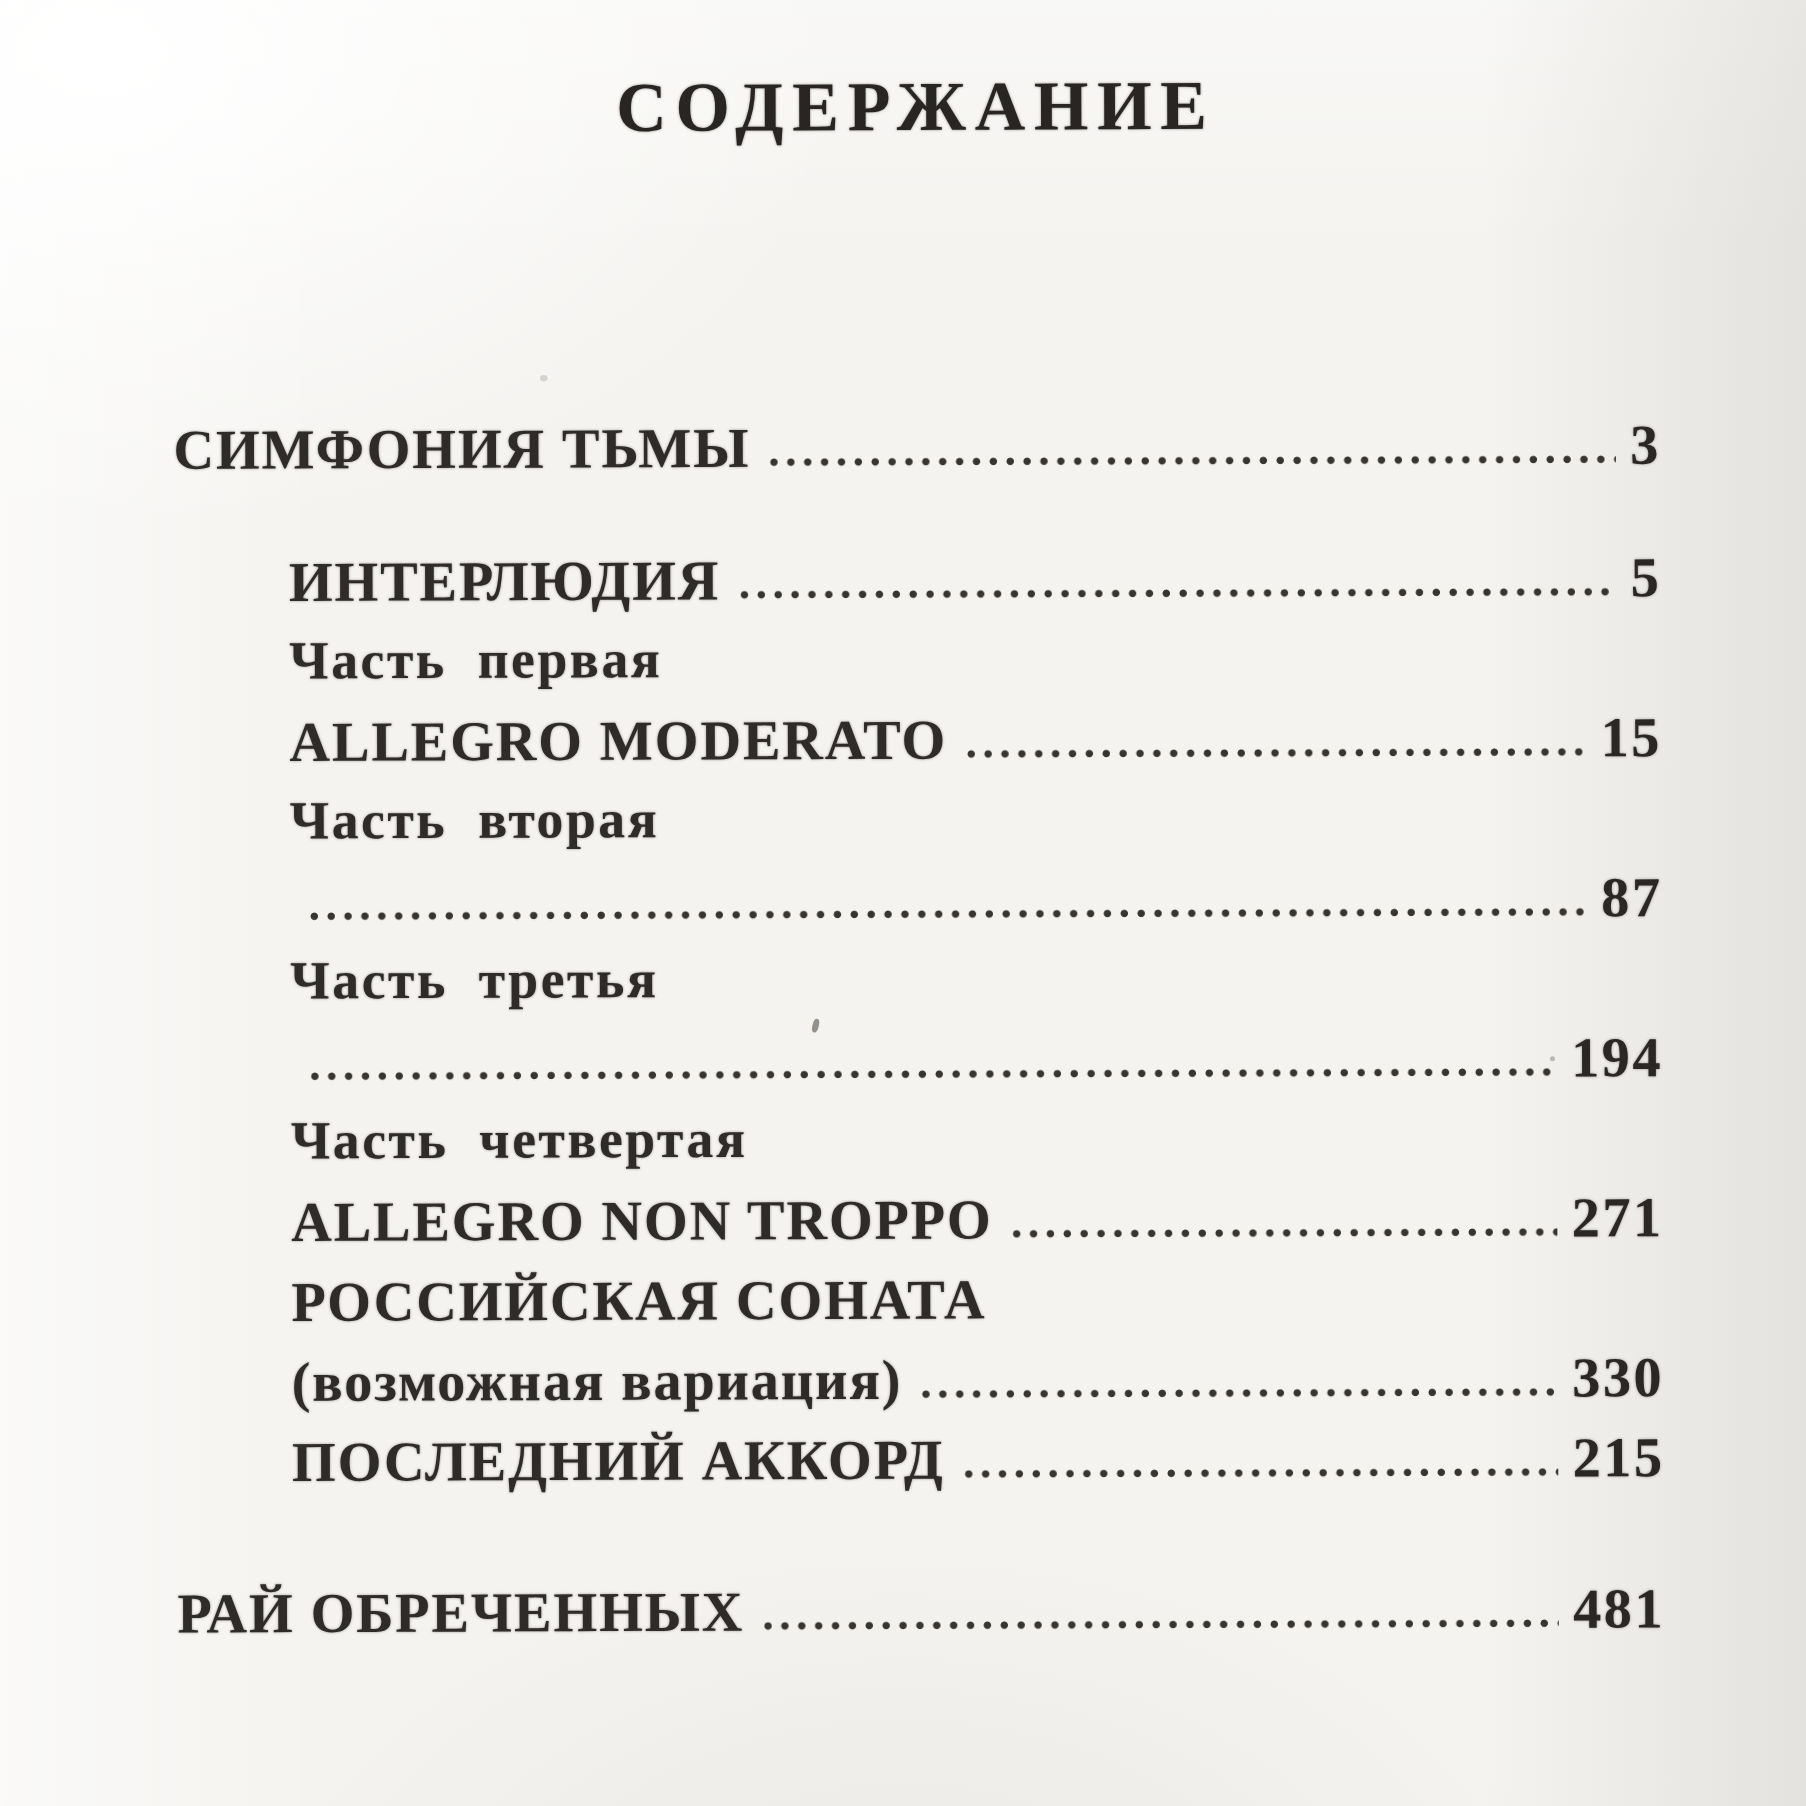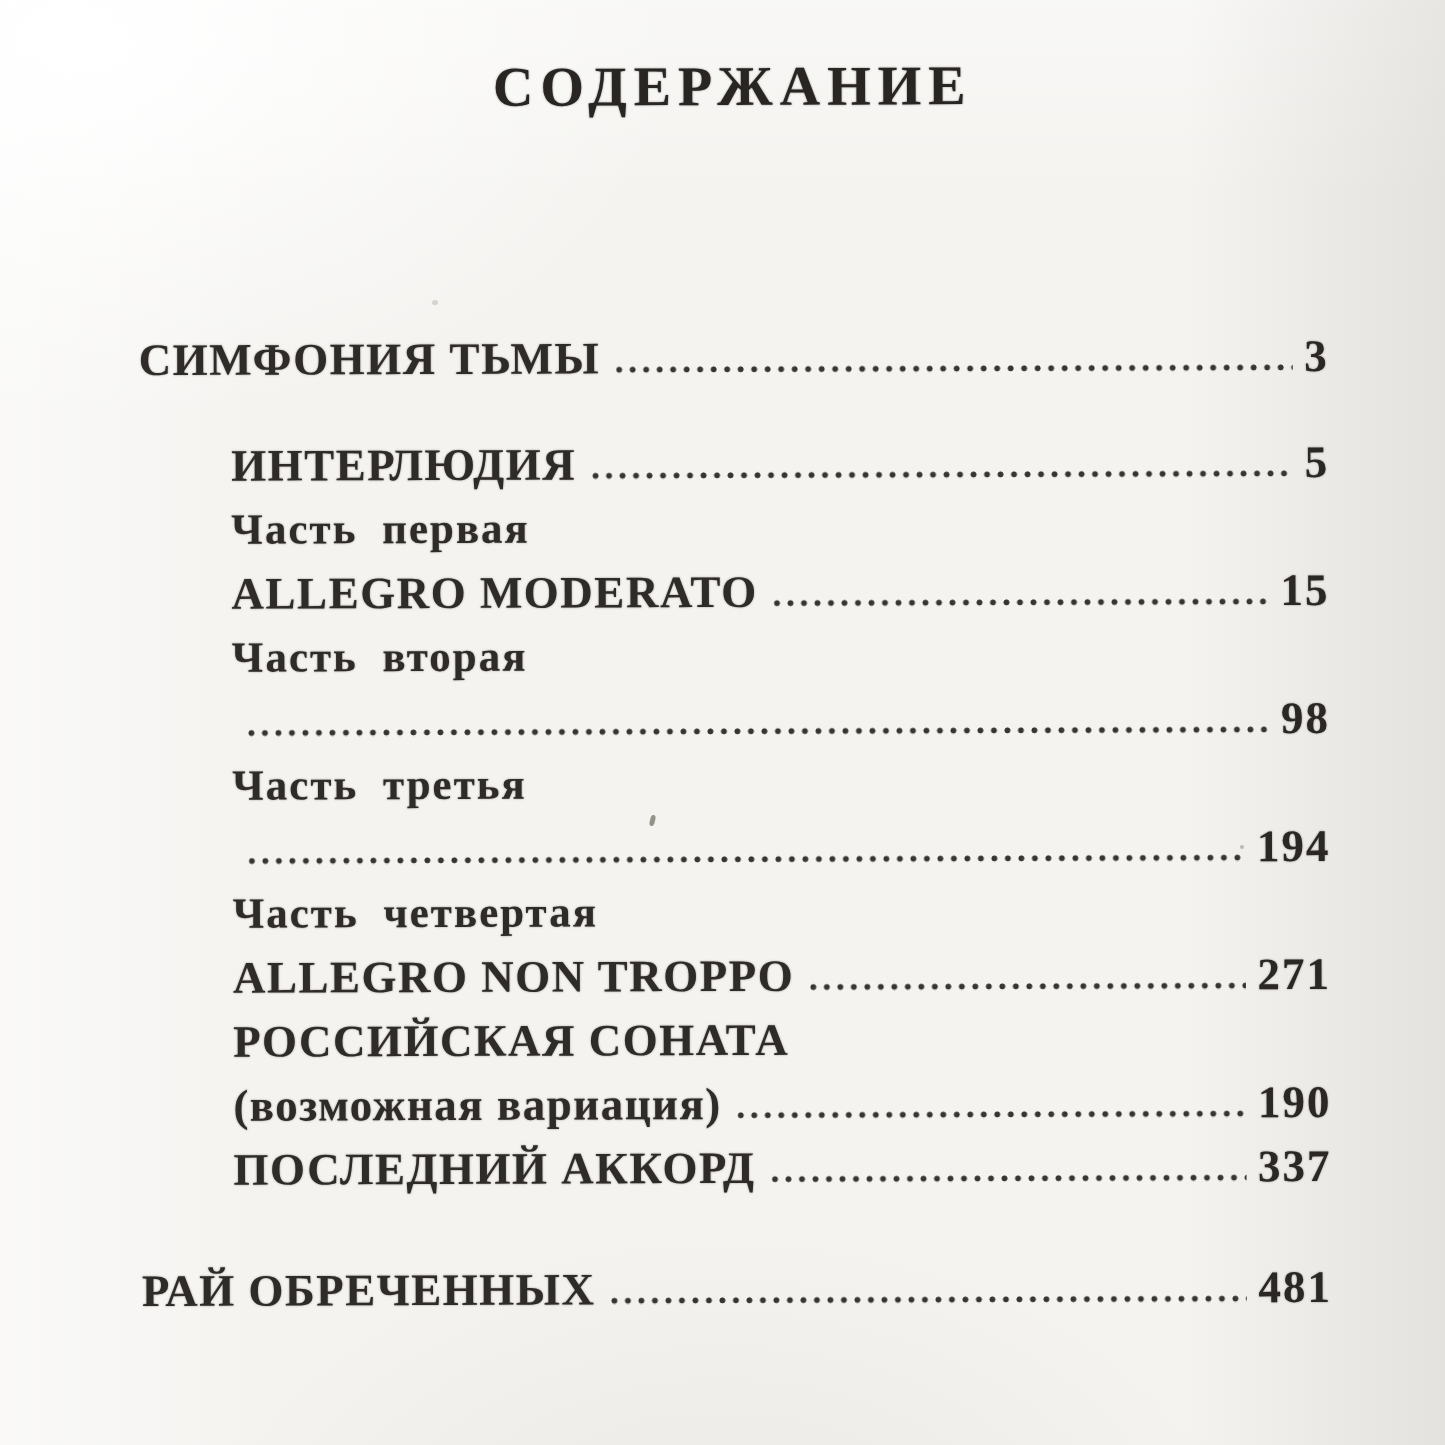--- a/index.html
+++ b/index.html
@@ -90,21 +90,21 @@
       <span class="leader"></span>
       <span class="pagenum">15</span>
     </div>
 
     <div class="row sub caption">
       <span class="label">Часть вторая</span>
     </div>
 
     <div class="row sub">
       <span class="leader"></span>
-      <span class="pagenum">98</span>
+      <span class="pagenum">87</span>
     </div>
 
     <div class="row sub caption">
       <span class="label">Часть третья</span>
     </div>
 
     <div class="row sub">
       <span class="leader"></span>
       <span class="pagenum">194</span>
     </div>
@@ -119,27 +119,27 @@
       <span class="pagenum">271</span>
     </div>
 
     <div class="row sub">
       <span class="label">РОССИЙСКАЯ СОНАТА</span>
     </div>
 
     <div class="row sub">
       <span class="label">(возможная вариация)</span>
       <span class="leader"></span>
-      <span class="pagenum">190</span>
+      <span class="pagenum">330</span>
     </div>
 
     <div class="row sub">
       <span class="label">ПОСЛЕДНИЙ АККОРД</span>
       <span class="leader"></span>
-      <span class="pagenum">337</span>
+      <span class="pagenum">215</span>
     </div>
 
     <div class="row main gap-top-lg">
       <span class="label">РАЙ ОБРЕЧЕННЫХ</span>
       <span class="leader"></span>
       <span class="pagenum">481</span>
     </div>
 
   </div>
 </div>

